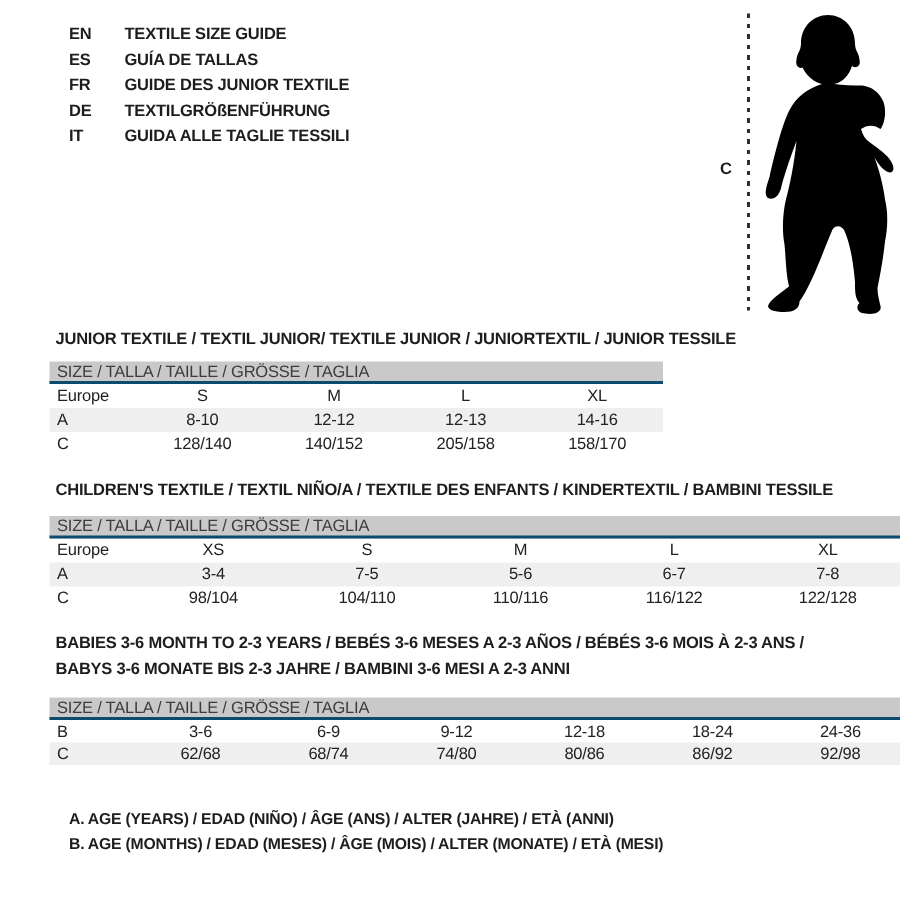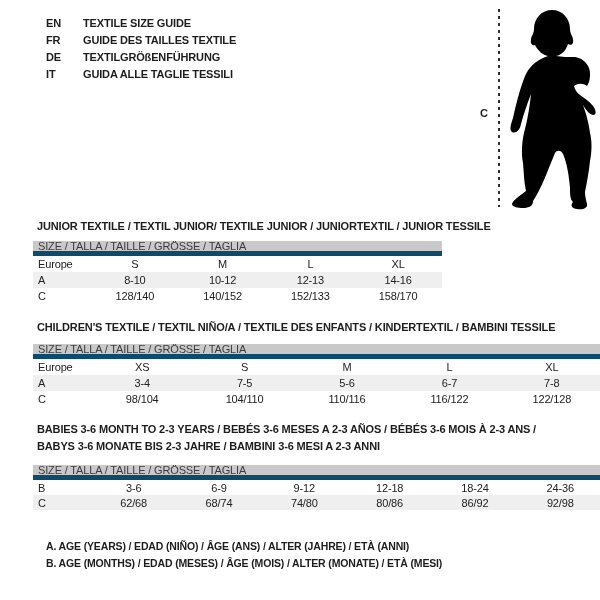--- a/index.html
+++ b/index.html
@@ -29,21 +29,21 @@
   .table-title { font-size:11px; font-weight:700; margin-left:4px; line-height:14px; white-space:nowrap; }
   .table-title.multi { line-height:17px; white-space:nowrap; }
   .table-block { position:absolute; left:9px; }
   .tb0 { top:219px; width:409px; }
   .tb1 { top:320px; width:570px; }
   .tb2 { top:421px; width:570px; }
   .tb0 .title-wrap { margin-bottom:8px; }
   .tb1 .title-wrap { margin-bottom:10px; }
   .tb2 .title-wrap { margin-bottom:10px; }
   .size-bar {
-    height:15px; background:#c9c9c9; border-bottom:5px solid #0c4a6e;
+    height:15px; background:#c9c9c9; border-bottom:2px solid #0c4a6e;
     font-size:11px; font-weight:400; color:#3c3c3c;
     display:flex; align-items:center; padding-left:5px;
   }
   .t-row { display:flex; height:16px; align-items:center; font-size:11px; color:#222; }
   .tb2 .t-row { height:15px; }
   .t-row.stripe { background:#efefef; }
   .row-label { width:58px; padding-left:5px; }
   .t-cell { flex:1; text-align:center; }
 
   
@@ -54,22 +54,26 @@
 <body>
 
 <div id="canvas">
 
   <div id="lang-block">
     <div class="lang-row">
       <span class="lang-code">EN</span>
       <span class="lang-label">TEXTILE SIZE GUIDE</span>
     </div>
     <div class="lang-row">
+      <span class="lang-code">ES</span>
+      <span class="lang-label">GUÍA DE TALLAS</span>
+    </div>
+    <div class="lang-row">
       <span class="lang-code">FR</span>
-      <span class="lang-label">GUIDE DES TAILLES TEXTILE</span>
+      <span class="lang-label">GUIDE DES JUNIOR TEXTILE</span>
     </div>
     <div class="lang-row">
       <span class="lang-code">DE</span>
       <span class="lang-label">TEXTILGRÖßENFÜHRUNG</span>
     </div>
     <div class="lang-row">
       <span class="lang-code">IT</span>
       <span class="lang-label">GUIDA ALLE TAGLIE TESSILI</span>
     </div>
   </div>
@@ -128,29 +132,29 @@
         <div class="t-row">
           <span class="row-label">Europe</span>
           <span class="t-cell">S</span>
           <span class="t-cell">M</span>
           <span class="t-cell">L</span>
           <span class="t-cell">XL</span>
         </div>
         <div class="t-row stripe">
           <span class="row-label">A</span>
           <span class="t-cell">8-10</span>
-          <span class="t-cell">10-12</span>
+          <span class="t-cell">12-12</span>
           <span class="t-cell">12-13</span>
           <span class="t-cell">14-16</span>
         </div>
         <div class="t-row">
           <span class="row-label">C</span>
           <span class="t-cell">128/140</span>
           <span class="t-cell">140/152</span>
-          <span class="t-cell">152/133</span>
+          <span class="t-cell">205/158</span>
           <span class="t-cell">158/170</span>
         </div>
       </div>
       <div class="table-block tb1">
         <div class="title-wrap">
           <div class="table-title">CHILDREN'S TEXTILE / TEXTIL NIÑO/A / TEXTILE DES ENFANTS / KINDERTEXTIL / BAMBINI TESSILE</div>
         </div>
         <div class="size-bar">SIZE / TALLA / TAILLE / GRÖSSE / TAGLIA</div>
         <div class="t-row">
           <span class="row-label">Europe</span>

